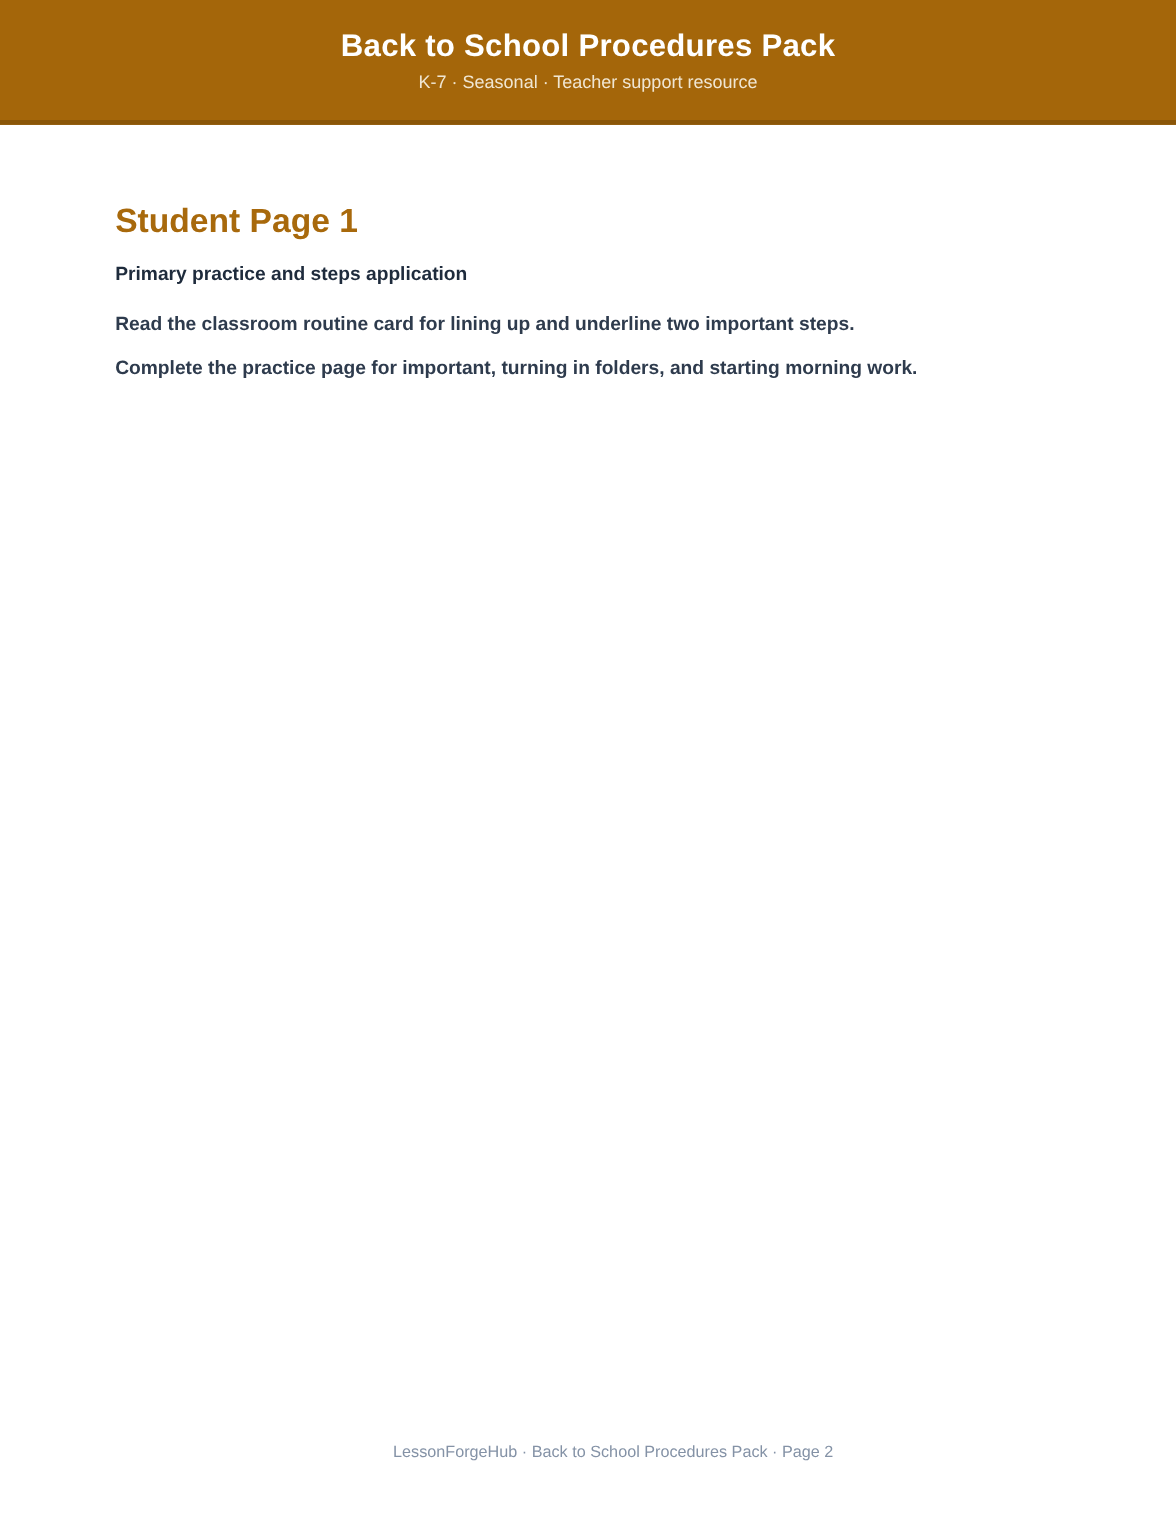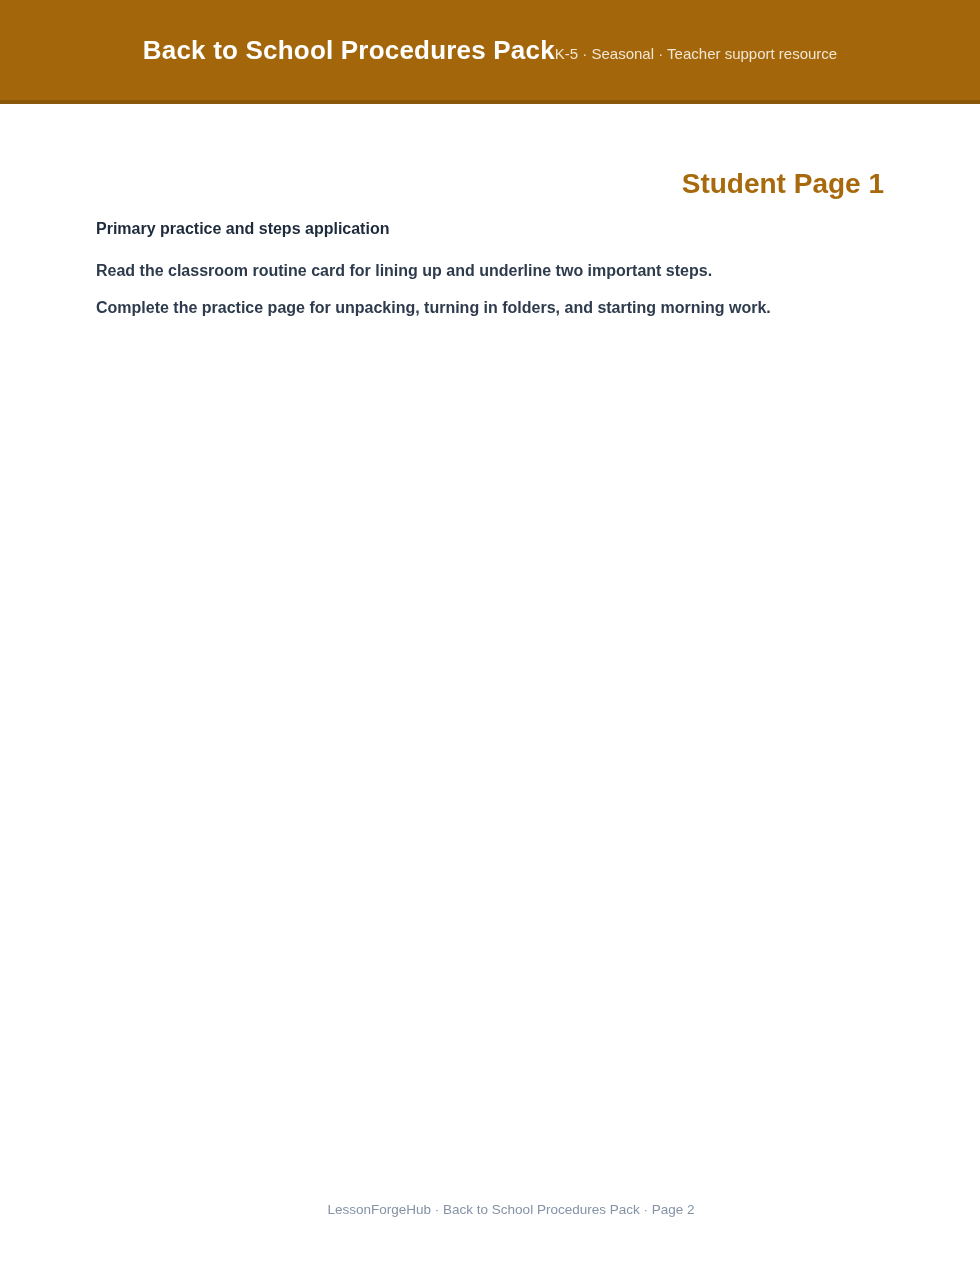--- a/index.html
+++ b/index.html
@@ -19,21 +19,21 @@
     display: flex;
     flex-direction: column;
     background: #ffffff;
     box-sizing: border-box;
   }
   .banner {
     height: 100px;
     background: #a4660a;
     border-bottom: 4px solid #8a5608;
     display: flex;
-    flex-direction: row;
+    flex-direction: column;
     align-items: center;
     justify-content: center;
     box-sizing: content-box;
   }
   .banner-title {
     margin: 0;
     color: #ffffff;
     font-size: 26px;
     font-weight: bold;
     line-height: 30px;
@@ -50,21 +50,20 @@
     flex: 1 1 auto;
     padding: 64px 96px 0 96px;
     box-sizing: border-box;
   }
   .section-heading {
     margin: 0 0 20px 0;
     color: #a8690c;
     font-size: 28px;
     font-weight: bold;
     line-height: 32px;
-    text-align: right;
   }
   .section-subheading {
     margin: 0 0 24px 0;
     color: #1e2b3c;
     font-size: 16px;
     font-weight: bold;
     line-height: 18px;
   }
   .body-paragraph {
     margin: 0 0 19px 0;
@@ -83,27 +82,27 @@
     margin-left: 42px;
   }
 </style>
 </head>
 <body>
 
 <div class="page">
 
   <header class="banner">
     <h1 class="banner-title">Back to School Procedures Pack</h1>
-    <div class="banner-subtitle">K-5 · Seasonal · Teacher support resource</div>
+    <div class="banner-subtitle">K-7 · Seasonal · Teacher support resource</div>
   </header>
 
   <main class="content">
     <h2 class="section-heading">Student Page 1</h2>
     <div class="section-subheading">Primary practice and steps application</div>
     <p class="body-paragraph">Read the classroom routine card for lining up and underline two important steps.</p>
-    <p class="body-paragraph">Complete the practice page for unpacking, turning in folders, and starting morning work.</p>
+    <p class="body-paragraph">Complete the practice page for important, turning in folders, and starting morning work.</p>
   </main>
 
   <footer class="page-footer">
     <span>LessonForgeHub · Back to School Procedures Pack · Page 2</span>
   </footer>
 
 </div>
 
 </body></html>

